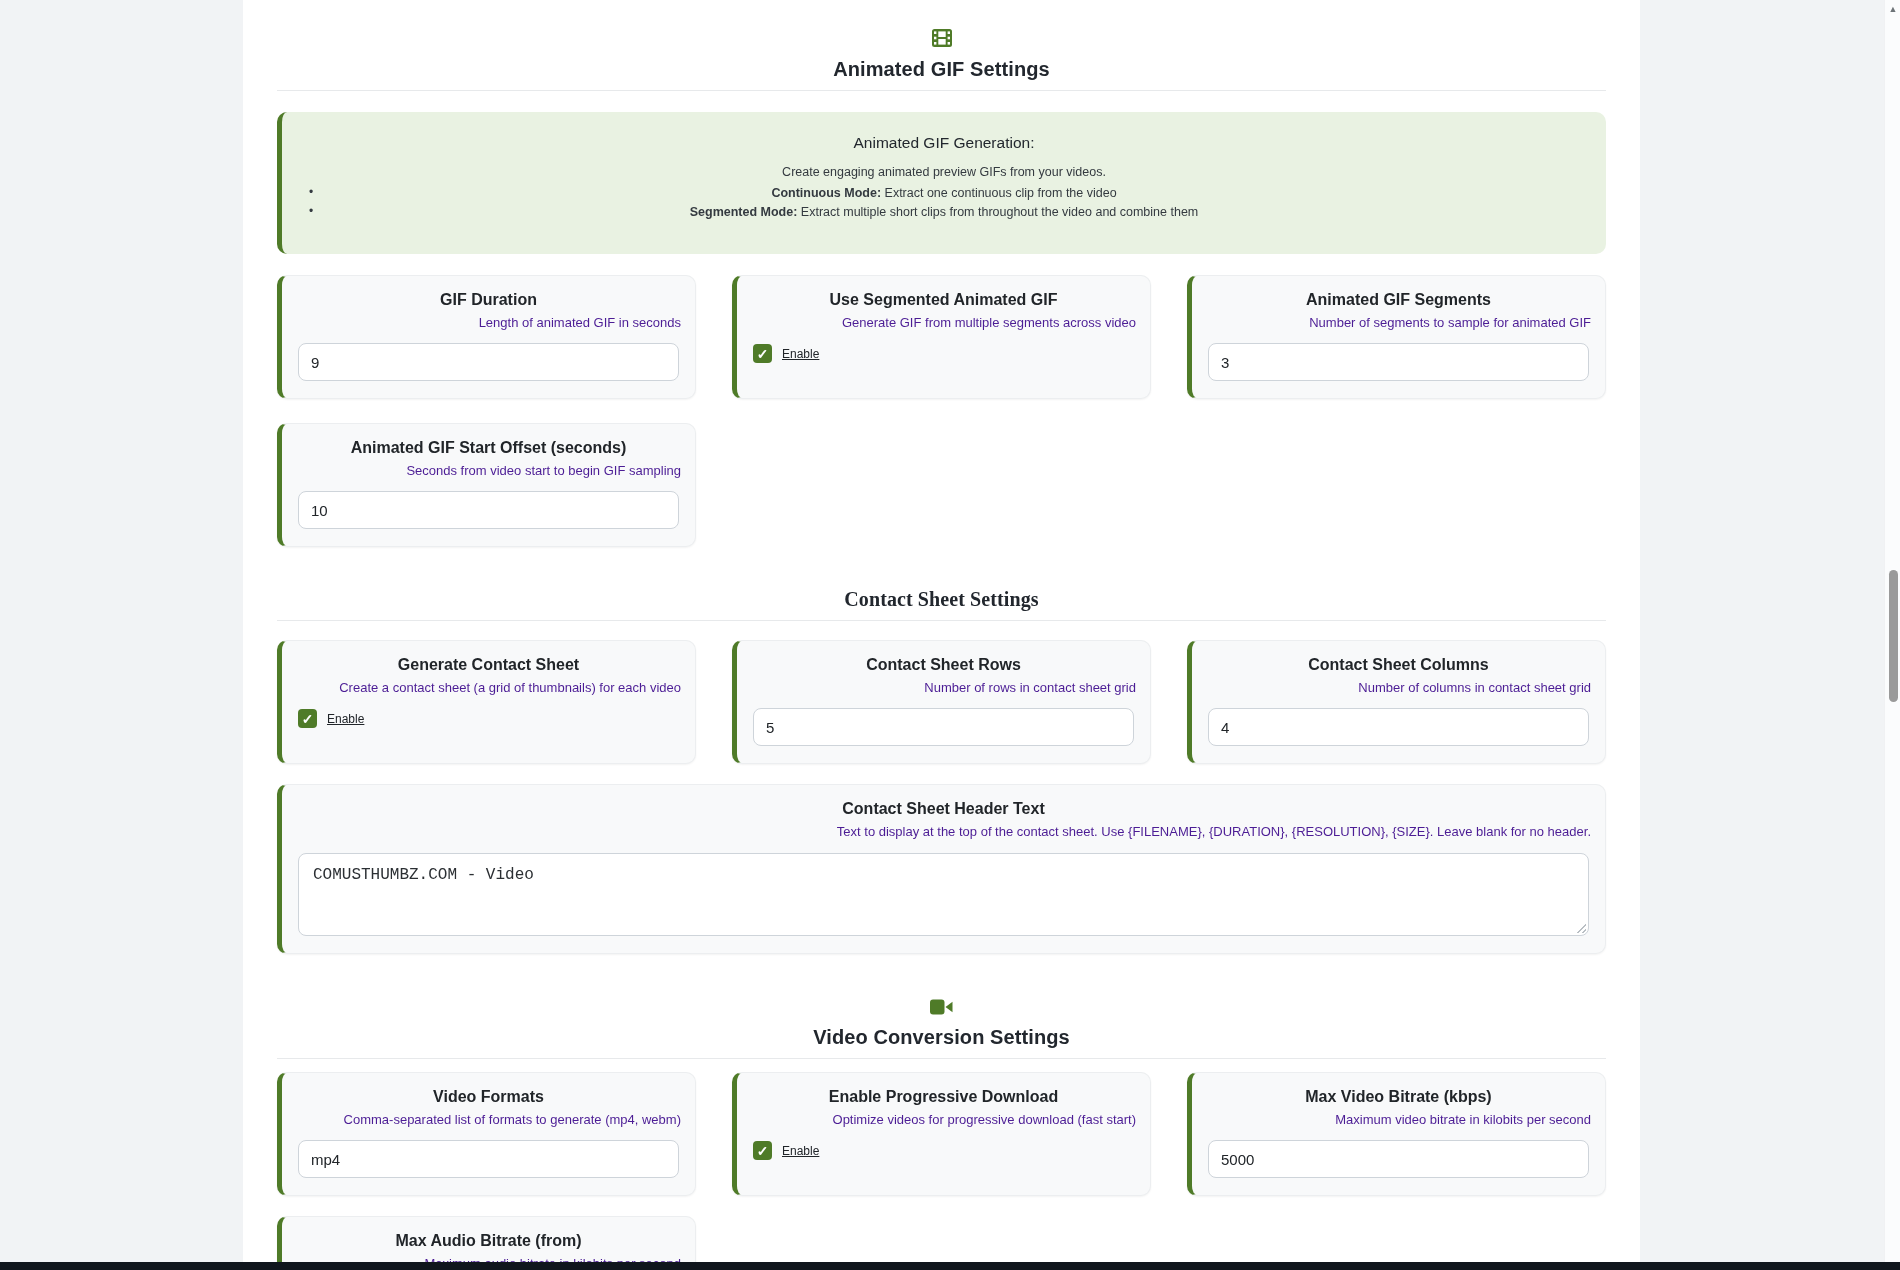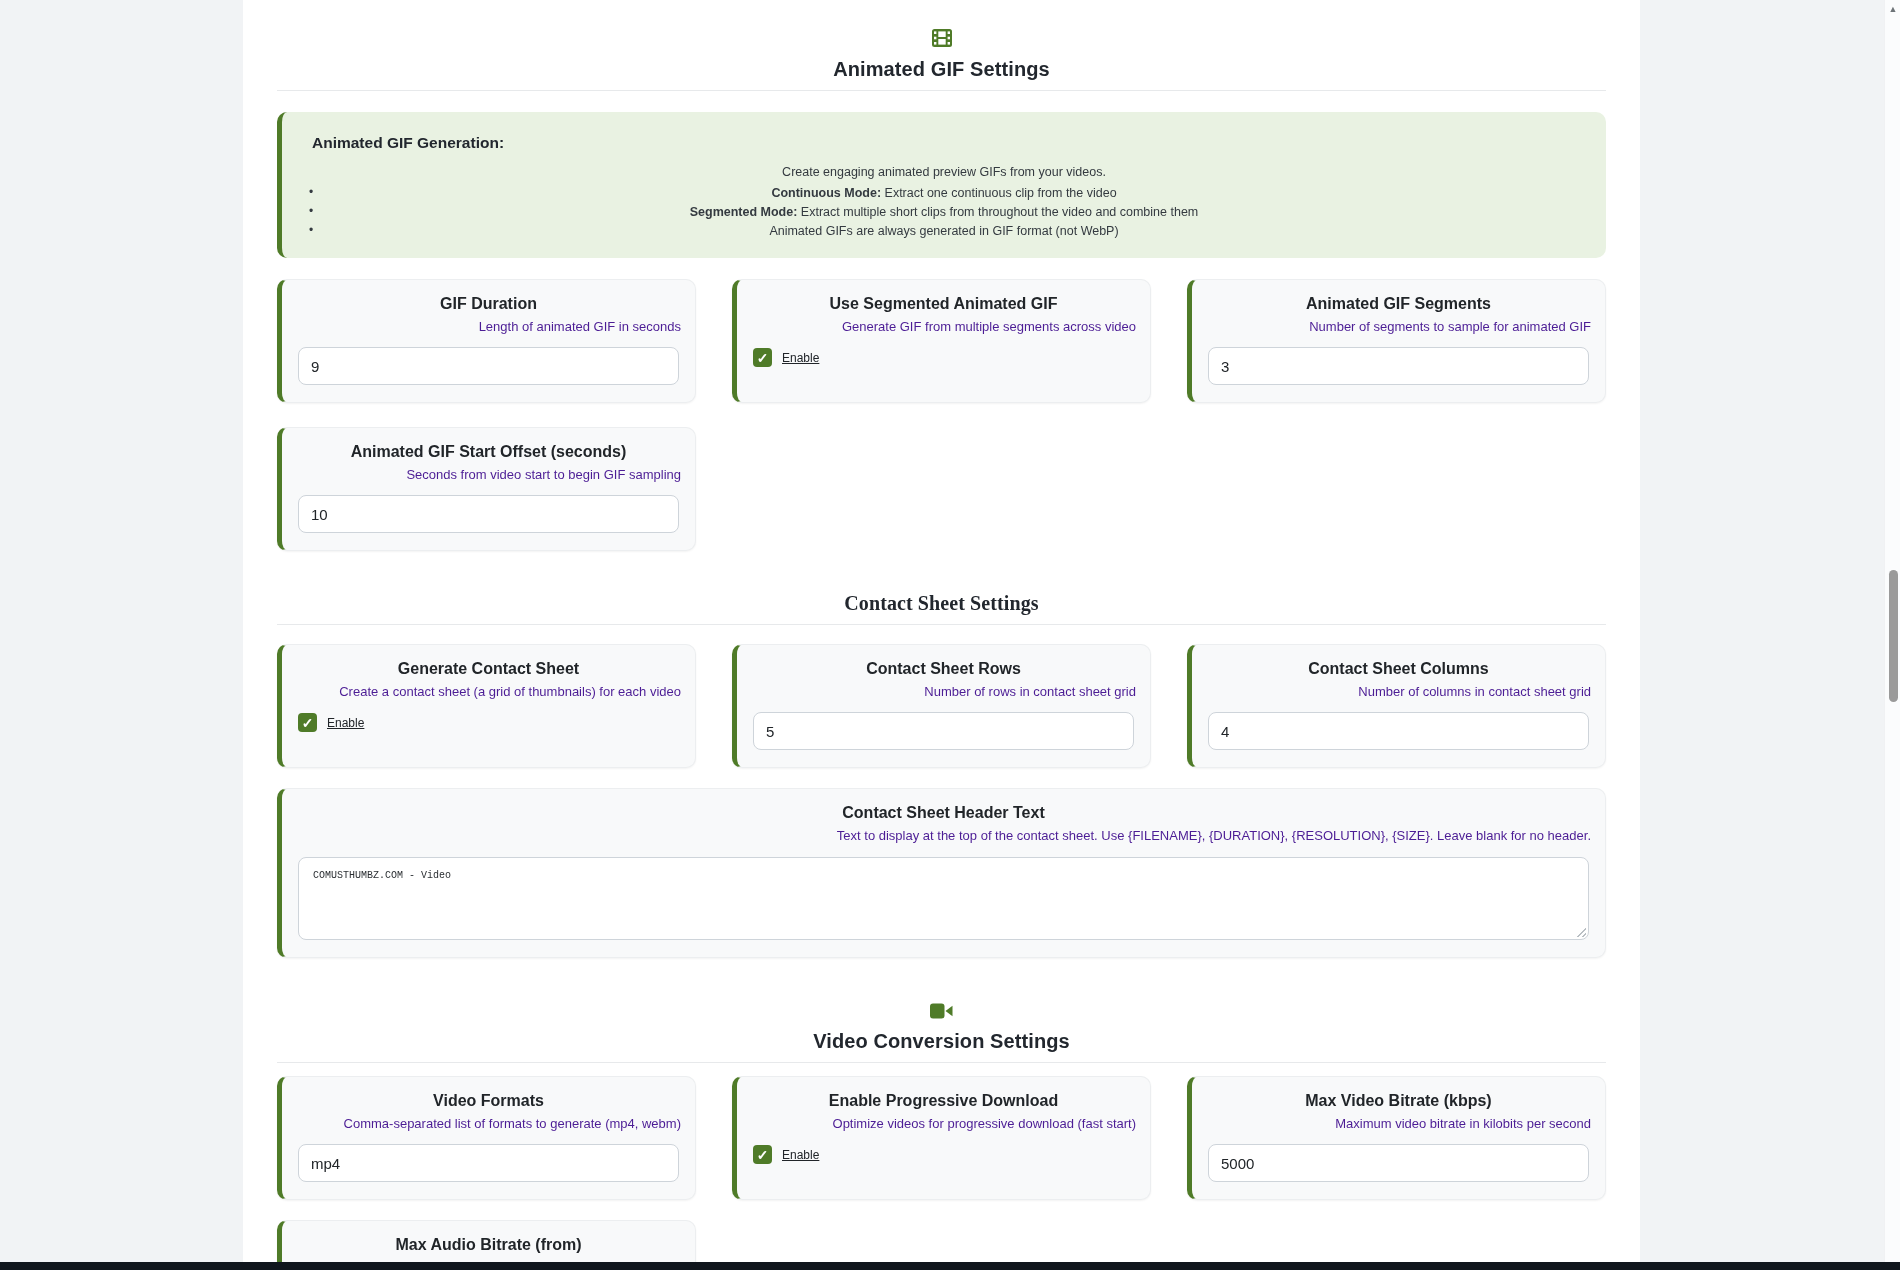--- a/index.html
+++ b/index.html
@@ -19,21 +19,21 @@
   .section-header.first { margin-top:29px; }
   .section-title { font-size:20px; font-weight:700; color:#22272e; letter-spacing:.1px; }
   .divider { height:1px; background:#e7e9eb; margin-top:9px; }
 
   
   .info-box {
     margin-top:21px; background:#e9f2e2; border-left:5px solid #4f7b28;
     border-radius:10px; padding:22px 30px 18px 30px; min-height:142px;
     color:#2f3a2a;
   }
-  .info-title { text-align:left; font-weight:700; font-size:15.5px; color:#22272e; margin-bottom:13px; }
+  .info-title { text-align:center; font-weight:400; font-size:15.5px; color:#22272e; margin-bottom:13px; }
   .info-intro { text-align:center; font-size:12.5px; margin-bottom:4px; color:#343a40; }
   .info-list { list-style:none; }
   .info-list li { position:relative; text-align:center; font-size:12.5px; color:#343a40; padding:2.5px 0; }
   .info-list li::before { content:"•"; position:absolute; left:-3px; top:2px; color:#343a40; font-size:12px; }
   .b { font-weight:700; }
 
   
   .cards-row { display:grid; grid-template-columns:repeat(3, 1fr); gap:24px 36px; margin-top:21px; }
   .card {
     background:#f8f9fa; border:1px solid #eceef0; border-left:5px solid #4f7b28;
@@ -55,21 +55,21 @@
     display:flex; align-items:center; justify-content:center; flex:0 0 auto;
   }
   .check-mark { color:#ffffff; font-size:14px; font-weight:700; line-height:1; }
   .check-label { font-size:12px; color:#212529;text-decoration:underline; }
 
   
   .ta-wrap { position:relative; margin:14px 16px 0 16px; }
   .card-textarea {
     display:block; width:100%; height:83px; resize:none;
     border:1px solid #ced4da; border-radius:8px; background:#fff;
-    font-family:"Liberation Mono", monospace; font-size:10px; color:#2b2f33;
+    font-family:"Liberation Mono", monospace; font-size:16px; color:#2b2f33;
     padding:12px 14px; outline:none;
   }
   .resize-handle {
     position:absolute; right:3px; bottom:3px; width:12px; height:12px;
     background:repeating-linear-gradient(315deg, transparent 0 2px, #b9bfc4 2px 3.5px);
     clip-path:polygon(100% 0, 100% 100%, 0 100%);
   }
 
   
   .scrollbar-track {
@@ -119,21 +119,20 @@
     <span class="section-title">Animated GIF Settings</span>
   </div>
   <div class="divider"></div>
 
   <div class="info-box">
     <div class="info-title">Animated GIF Generation:</div>
     <div class="info-intro">Create engaging animated preview GIFs from your videos.</div>
     <ul class="info-list">
       <li><span class="b">Continuous Mode:</span><span> Extract one continuous clip from the video</span></li>
       <li><span class="b">Segmented Mode:</span><span> Extract multiple short clips from throughout the video and combine them</span></li>
-      <li><span class="b"></span><span>Animated GIFs are always generated in GIF format (not WebP)</span></li>
     </ul>
   </div>
 
   <div class="cards-row">
     <div class="card">
       <div class="card-title">GIF Duration</div>
       <div class="card-desc">Length of animated GIF in seconds</div>
       <input class="card-input" value="9" style="">
     </div>
     <div class="card">

